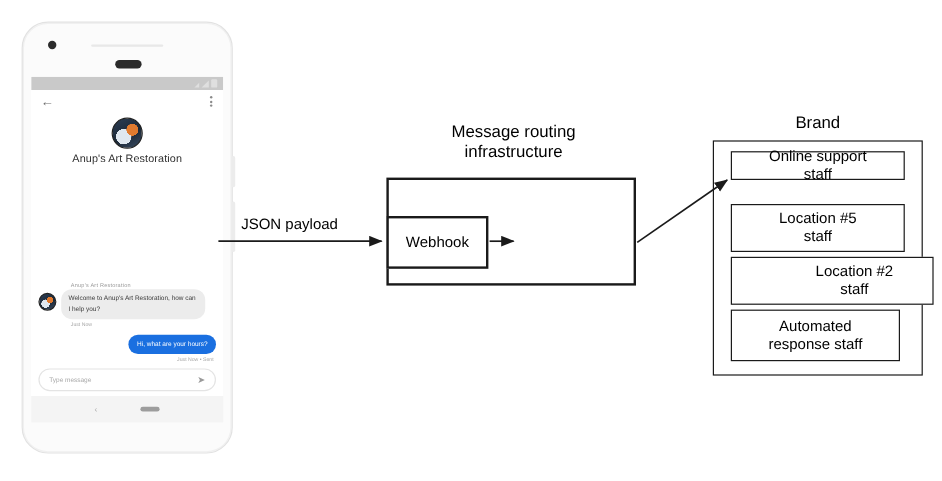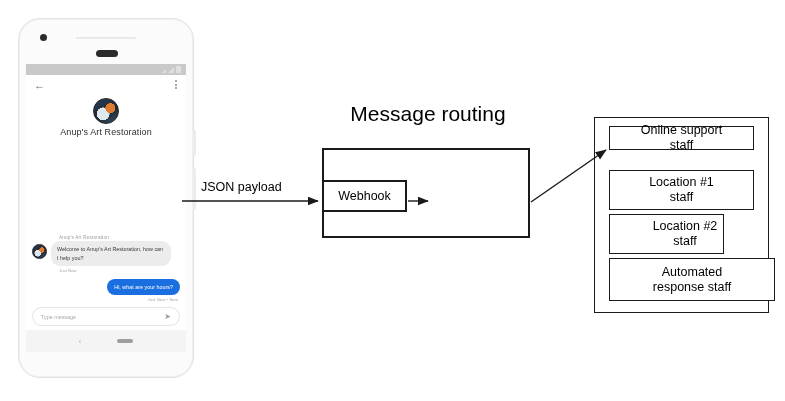--- a/index.html
+++ b/index.html
@@ -287,21 +287,21 @@
     justify-content: center;
     text-align: center;
     font-size: 12.5px;
     line-height: 1.18;
     color: #000;
   }
   .d-box.thin { border-width: 1.5px; }
   .d-label {
     position: absolute;
     text-align: center;
-    font-size: 21px;
+    font-size: 14px;
     line-height: 1.22;
     color: #000;
   }
   .edge-label {
     position: absolute;
     font-size: 12.5px;
     color: #000;
     white-space: nowrap;
   }
   svg.overlay {
@@ -374,54 +374,56 @@
     <div class="nav-bar">
       <div class="nav-back">‹</div>
       <div class="nav-home"></div>
     </div>
   </div>
 
   <div class="edge-label" style="left:201px; top:180px;">JSON payload</div>
 
   <div class="d-label" style="left:333px; top:101px; width:190px;">
     <div>Message routing</div>
+    <div>infrastructure</div>
   </div>
 
   <div class="d-box" style="left:322px; top:148px; width:208px; height:90px;"></div>
 
-  <div class="d-box" style="left:322px; top:180px; width:85px; height:32px;">
+  <div class="d-box" style="left:322px; top:180px; width:85px; height:44px;">
     <span>Webhook</span>
   </div>
 
 
+  <div class="d-label" style="left:594px; top:94px; width:175px;">Brand</div>
 
   <div class="d-box" style="left:594px; top:117px; width:175px; height:196px; border-width:1.5px;"></div>
 
   <div class="d-box thin" style="left:609px; top:126px; width:145px; height:24px;justify-content:center;">
     <div>
       <div>Online support</div>
       <div>staff</div>
     </div>
   </div>
 
   <div class="d-box thin" style="left:609px; top:170px; width:145px; height:40px;">
     <div>
-      <div>Location #1</div>
+      <div>Location #5</div>
       <div>staff</div>
     </div>
   </div>
 
-  <div class="d-box thin" style="left:609px; top:214px; width:115px; height:40px;padding-left:37px;">
+  <div class="d-box thin" style="left:609px; top:214px; width:169px; height:40px;padding-left:37px;">
     <div>
       <div>Location #2</div>
       <div>staff</div>
     </div>
   </div>
 
-  <div class="d-box thin" style="left:609px; top:258px; width:166px; height:43px;">
+  <div class="d-box thin" style="left:609px; top:258px; width:141px; height:43px;">
     <div>
       <div>Automated</div>
       <div>response staff</div>
     </div>
   </div>
 
   <svg class="overlay" viewBox="0 0 785 401">
     <defs>
       <marker id="arrow" markerWidth="9" markerHeight="9" refX="7.4" refY="3.2" orient="auto" markerUnits="strokeWidth">
         <path d="M0,0 L8,3.2 L0,6.4 z" fill="#1a1a1a"></path>

